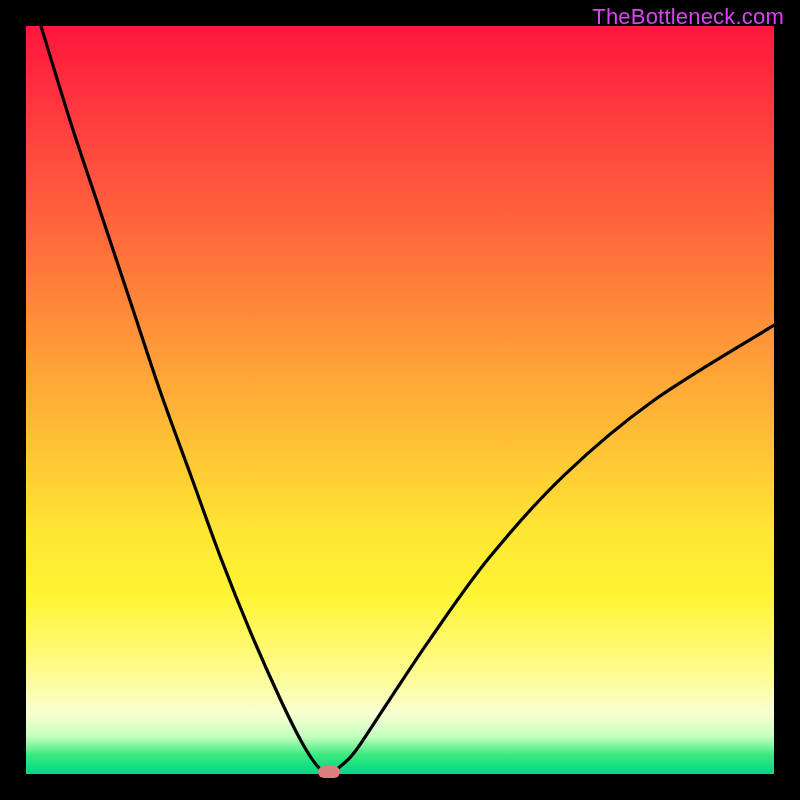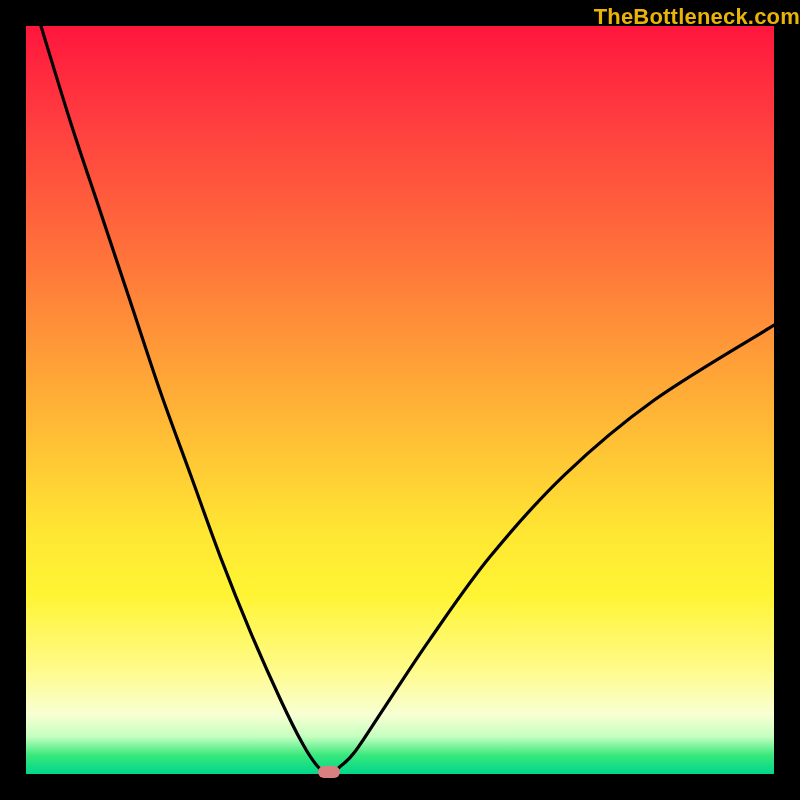--- a/index.html
+++ b/index.html
@@ -34,24 +34,24 @@
       #fffb8a 86%,
       #f8ffd2 92%,
       #c5ffc0 95%,
       #38e87c 97.5%,
       #00d68b 100%
     );
   }
   .watermark {
     position: absolute;
     top: 4px;
-    right: 0;
-    color: #eab308;
+    right: 16px;
+    color: #d946ef;
     font-size: 22px;
-    font-weight: 700;
+    font-weight: 400;
     letter-spacing: 0.2px;
     user-select: none;
   }
   svg.curve {
     position: absolute;
     inset: 0;
     width: 748px;
     height: 748px;
   }
   .marker {

